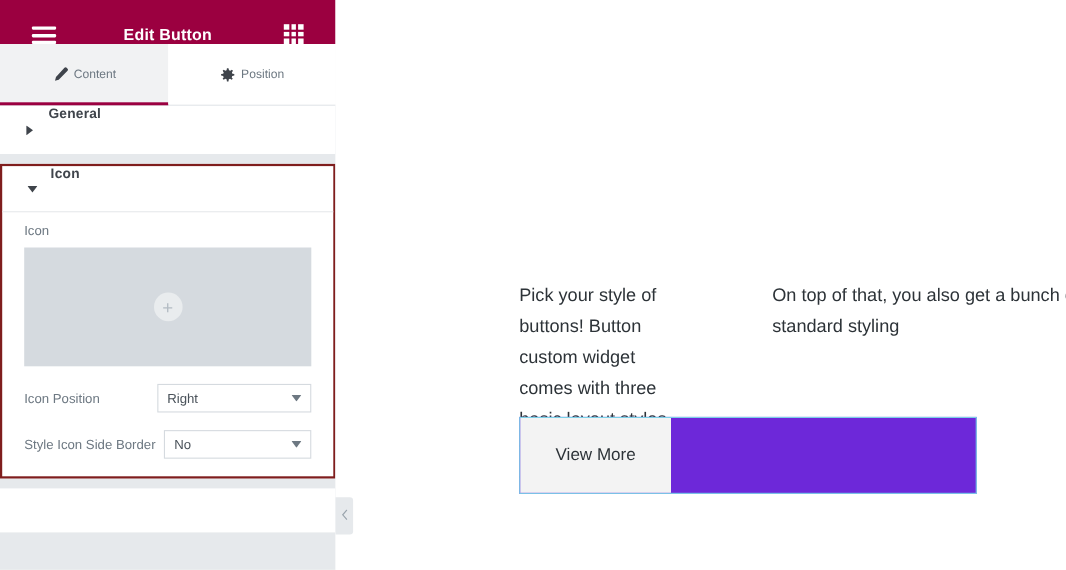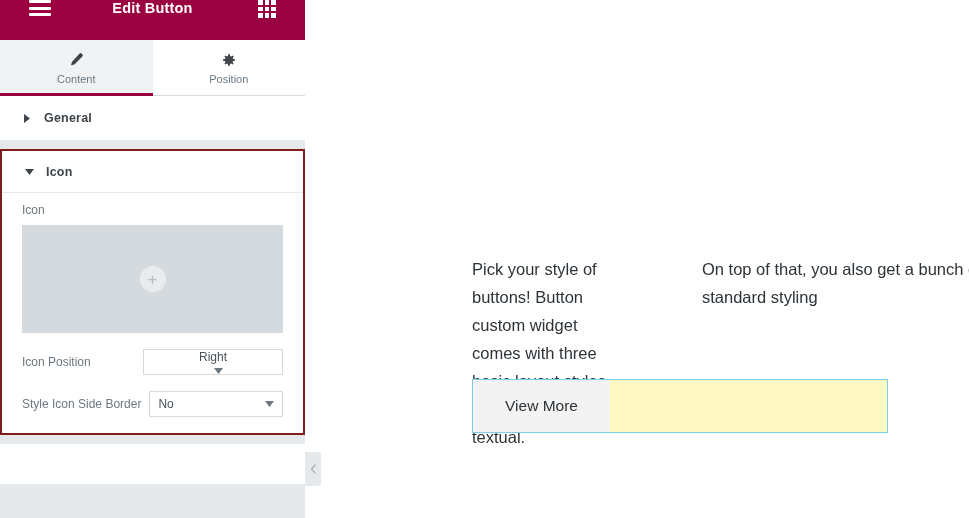--- a/index.html
+++ b/index.html
@@ -17,21 +17,21 @@
     position: absolute; left: 0; top: 0;
     width: 305px; height: 518px;
     background: #e6e9ec;
     display: flex; flex-direction: column;
   }
 
   
   .panel-header {
     height: 40px; flex: 0 0 40px;
     background: #9b0040;
-    display: flex; align-items: flex-start;
+    display: flex; align-items: flex-end;
     padding: 0 29px;
     position: relative;
   }
   .hamburger { width: 22px; height: 16px; display: flex; flex-direction: column;
     justify-content: space-between; cursor: pointer; }
   .hamburger span { display: block; height: 3px; background: #ffffff; border-radius: 1px; }
   .panel-title {
     position: absolute; left: 0; right: 0; text-align: center;
     color: #ffffff; font-size: 14.5px; font-weight: bold;
     letter-spacing: .2px; pointer-events: none;
@@ -44,40 +44,40 @@
   .grid-icon i { display: block; background: #ffffff; }
 
   
   .tabs {
     height: 56px; flex: 0 0 56px;
     background: #ffffff;
     display: flex;
     border-bottom: 1px solid #d5dadf;
   }
   .tab {
-    flex: 1; display: flex; flex-direction: column;
+    flex: 1; display: flex; flex-direction: row;
     align-items: center; justify-content: center;
     gap: 4px; cursor: pointer; position: relative;
     background: #ffffff;
   }
   .tab.active { background: #f1f2f3; }
   .tab.active::after {
     content: ""; position: absolute; left: 0; right: 0; bottom: -1px;
     height: 3px; background: #9b0040;
   }
   .tab-ico { height: 18px; display: flex; align-items: center; justify-content: center; }
   .tab-ico svg { display: block; }
   .tab-label { font-size: 11px; color: #6d7882; }
 
   
   .panel-body { flex: 1 1 auto; overflow: hidden; background: #e6e9ec; position: relative; }
 
   .section { background: #ffffff; margin-bottom: 9px; }
   .section-head {
-    height: 44px; display: flex; align-items: center;
+    height: 44px; display: flex; 
     padding: 0 20px; cursor: pointer;
   }
   .caret { width: 14px; flex: 0 0 14px; display: flex; align-items: center; justify-content: center; }
   .caret svg { display: block; }
   .section-title {
     font-size: 12.5px; font-weight: bold; color: #3f444b;
     margin-left: 10px; letter-spacing: .2px;
   }
 
   
@@ -109,21 +109,21 @@
   .select {
     margin-left: auto;
     height: 26px; min-width: 0;
     border: 1px solid #d5dadf; background: #ffffff;
     display: flex; align-items: center;
     padding: 0 8px; cursor: pointer; position: relative;
     font-size: 12px; color: #4a525a;
   }
   .select .val { flex: 1; }
   .select .chev { margin-left: 10px; display: flex; align-items: center; }
-  .select.w-icon-pos { width: 140px; flex-direction: column; }
+  .select.w-icon-pos { width: 140px; }
   .select.w-side-border { width: 137px; }
 
   
   .collapse-handle {
     position: absolute; left: 305px; top: 452px;
     width: 16px; height: 34px;
     background: #e6e9ec;
     border-radius: 0 3px 3px 0;
     display: flex; align-items: center; justify-content: center;
     cursor: pointer; z-index: 5;
@@ -141,23 +141,23 @@
   }
   .col-text {
     font-size: 16.5px; line-height: 28px;
     color: #2d3338; font-weight: 400;
   }
   .col-a { width: 330px; }
   .col-b { width: 330px; flex: 0 0 330px; }
 
   .btn-wrap {
     position: absolute; left: 167px; top: 379px;
-    width: 416px; height: 54px;
+    width: 416px; height: 70px;
     border: 1px solid #7bd0e8;
-    background: #fef9c3;
+    background: #6d28d9;
     display: flex; align-items: stretch;
   }
   .view-more-btn {
     width: 137px;
     background: #f3f3f3;
     display: flex; align-items: center; justify-content: center;
     font-size: 15.5px; color: #2d3338;
     cursor: pointer;
   }
 </style>

